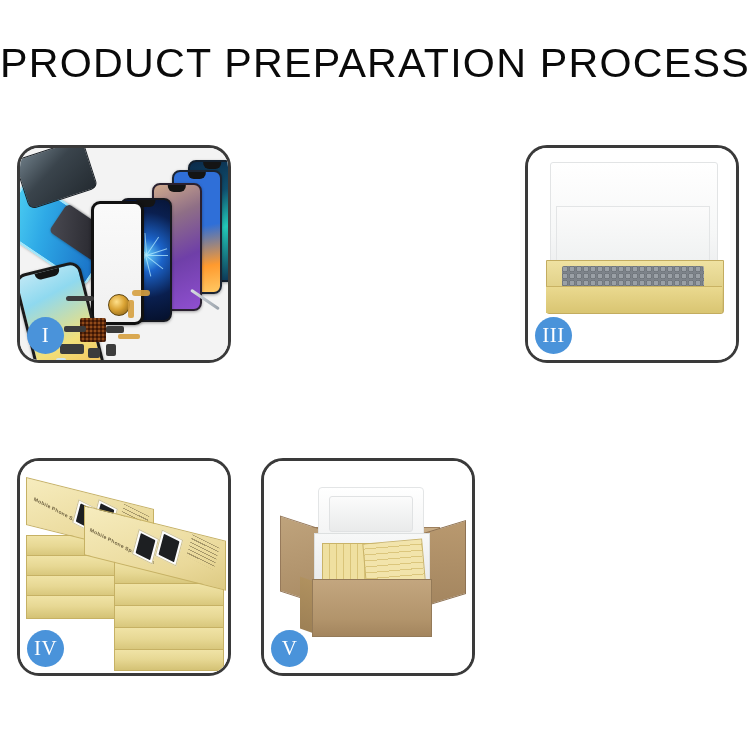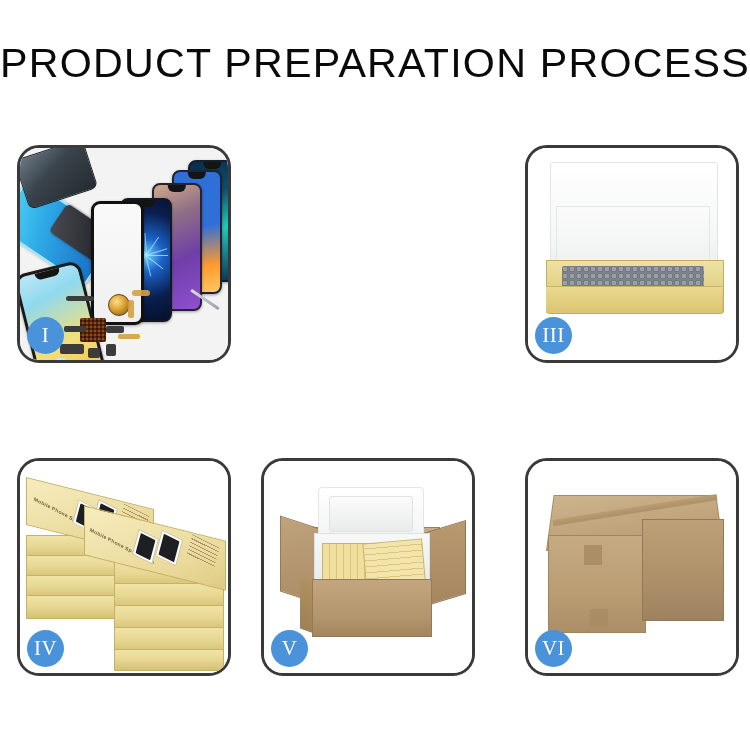--- a/index.html
+++ b/index.html
@@ -586,25 +586,14 @@
         </div>
       <div class="v-foam-body"></div>
       <div class="v-inner"></div>
       <div class="v-inner2"></div>
       <div class="v-front-l"></div>
       <div class="v-front"></div>
     </div>
     <div class="badge">V</div>
   </div>
 
-  <div class="panel r2 c3">
-    <div class="stage" style="background:#ffffff">
-      <div class="c-top"></div>
-      <div class="c-top-seam"></div>
-      <div class="c-left"></div>
-      <div class="c-right"></div>
-      <div class="c-tape" style="left:56px;top:84px;width:18px;height:20px;"></div>
-      <div class="c-tape" style="left:62px;top:148px;width:18px;height:18px;"></div>
-    </div>
-    <div class="badge">VI</div>
-  </div>
 
 </div>
 
 </body></html>

